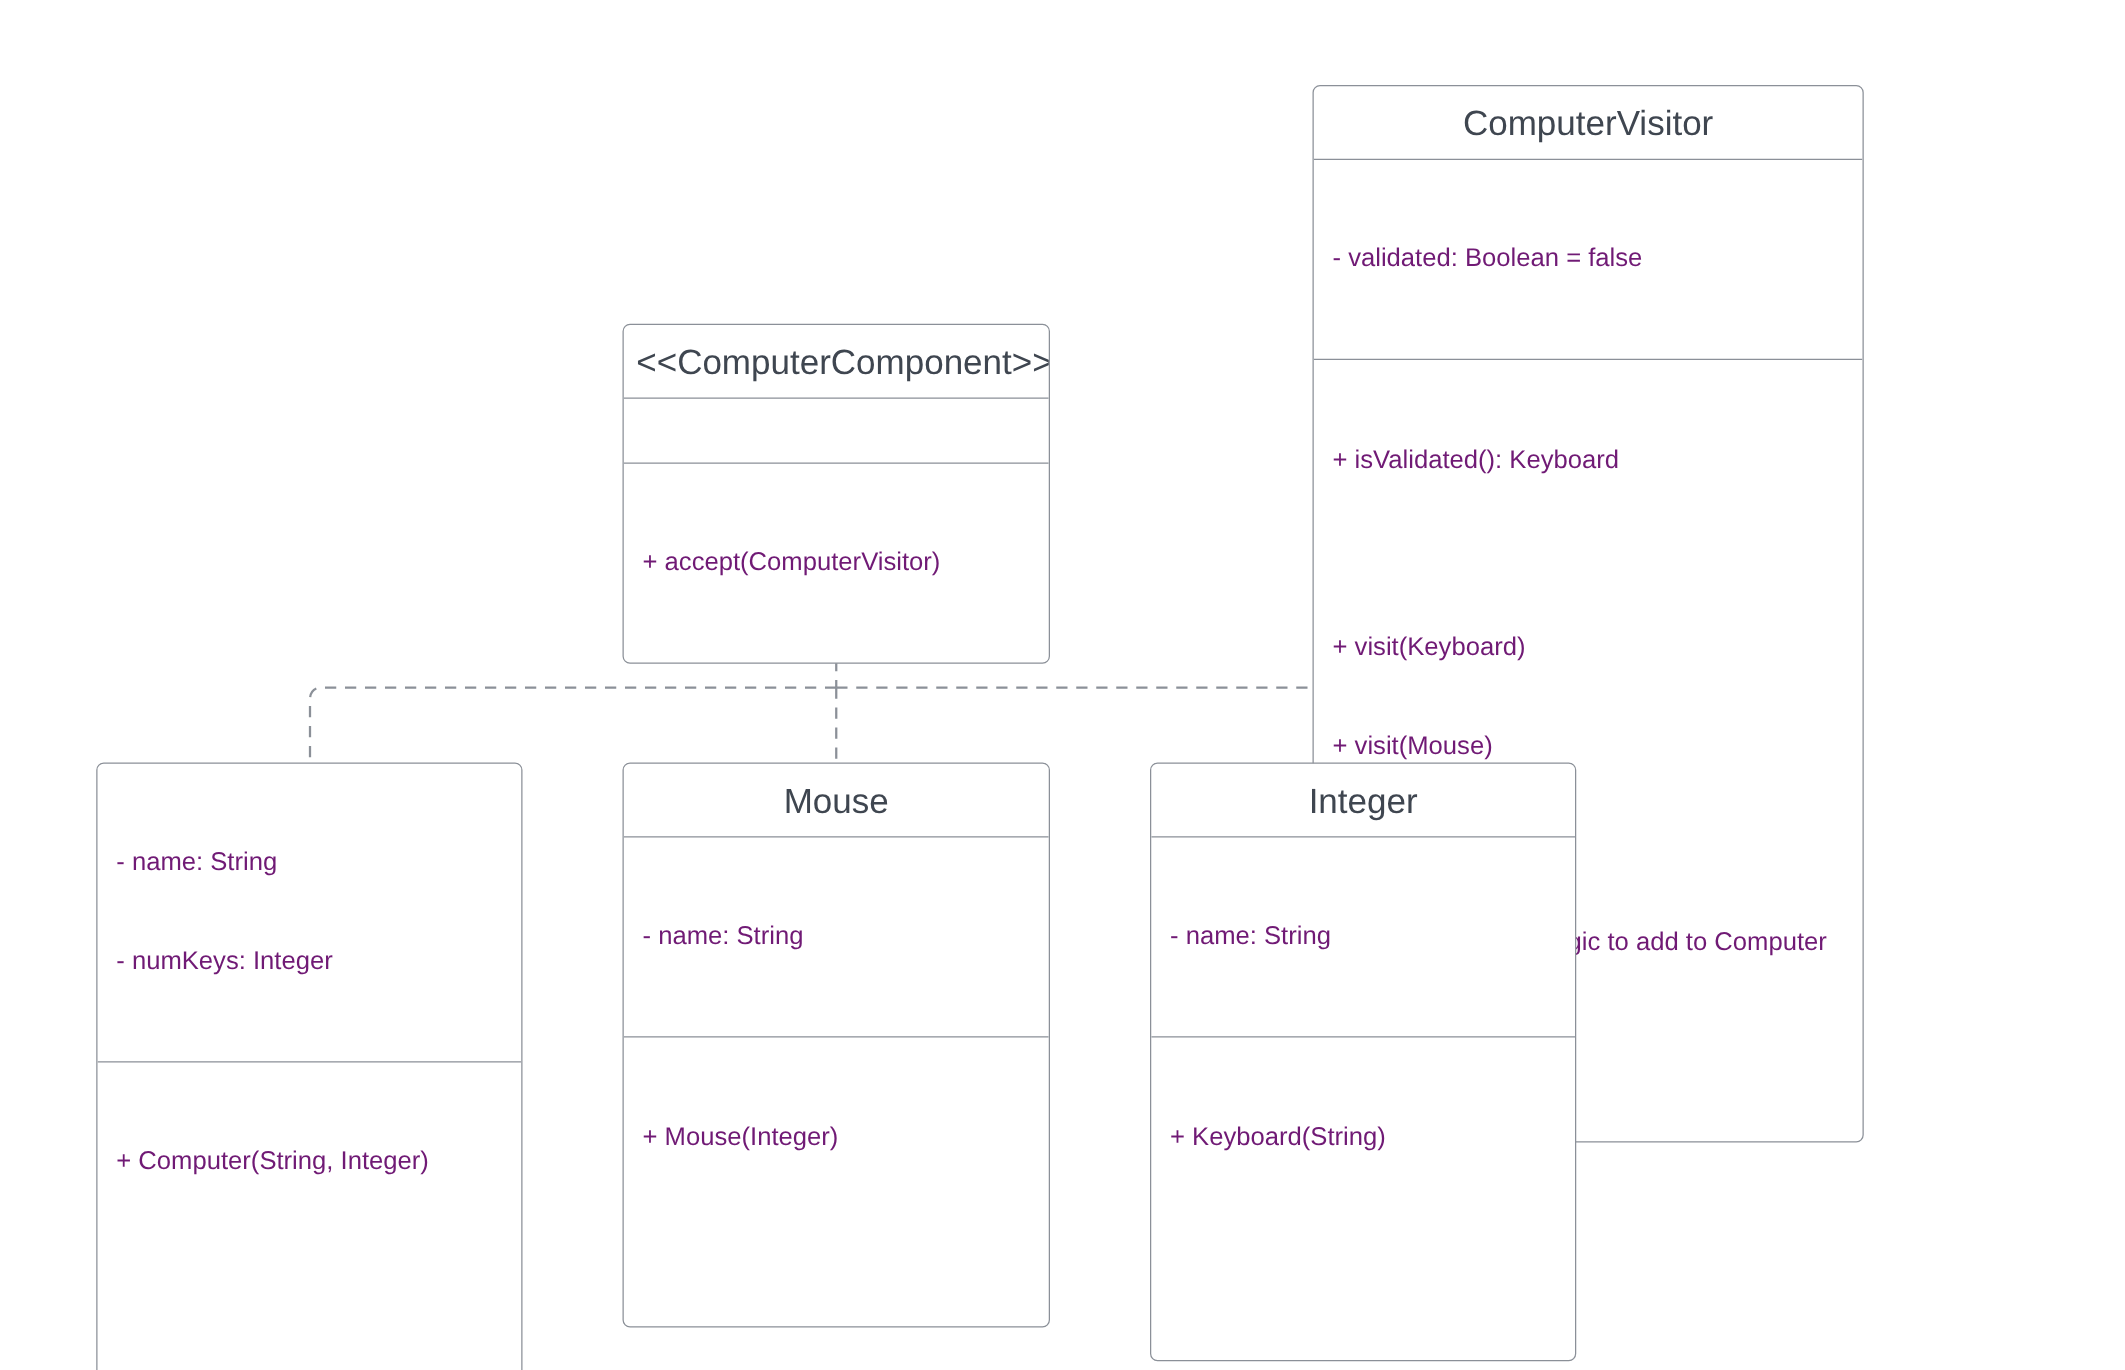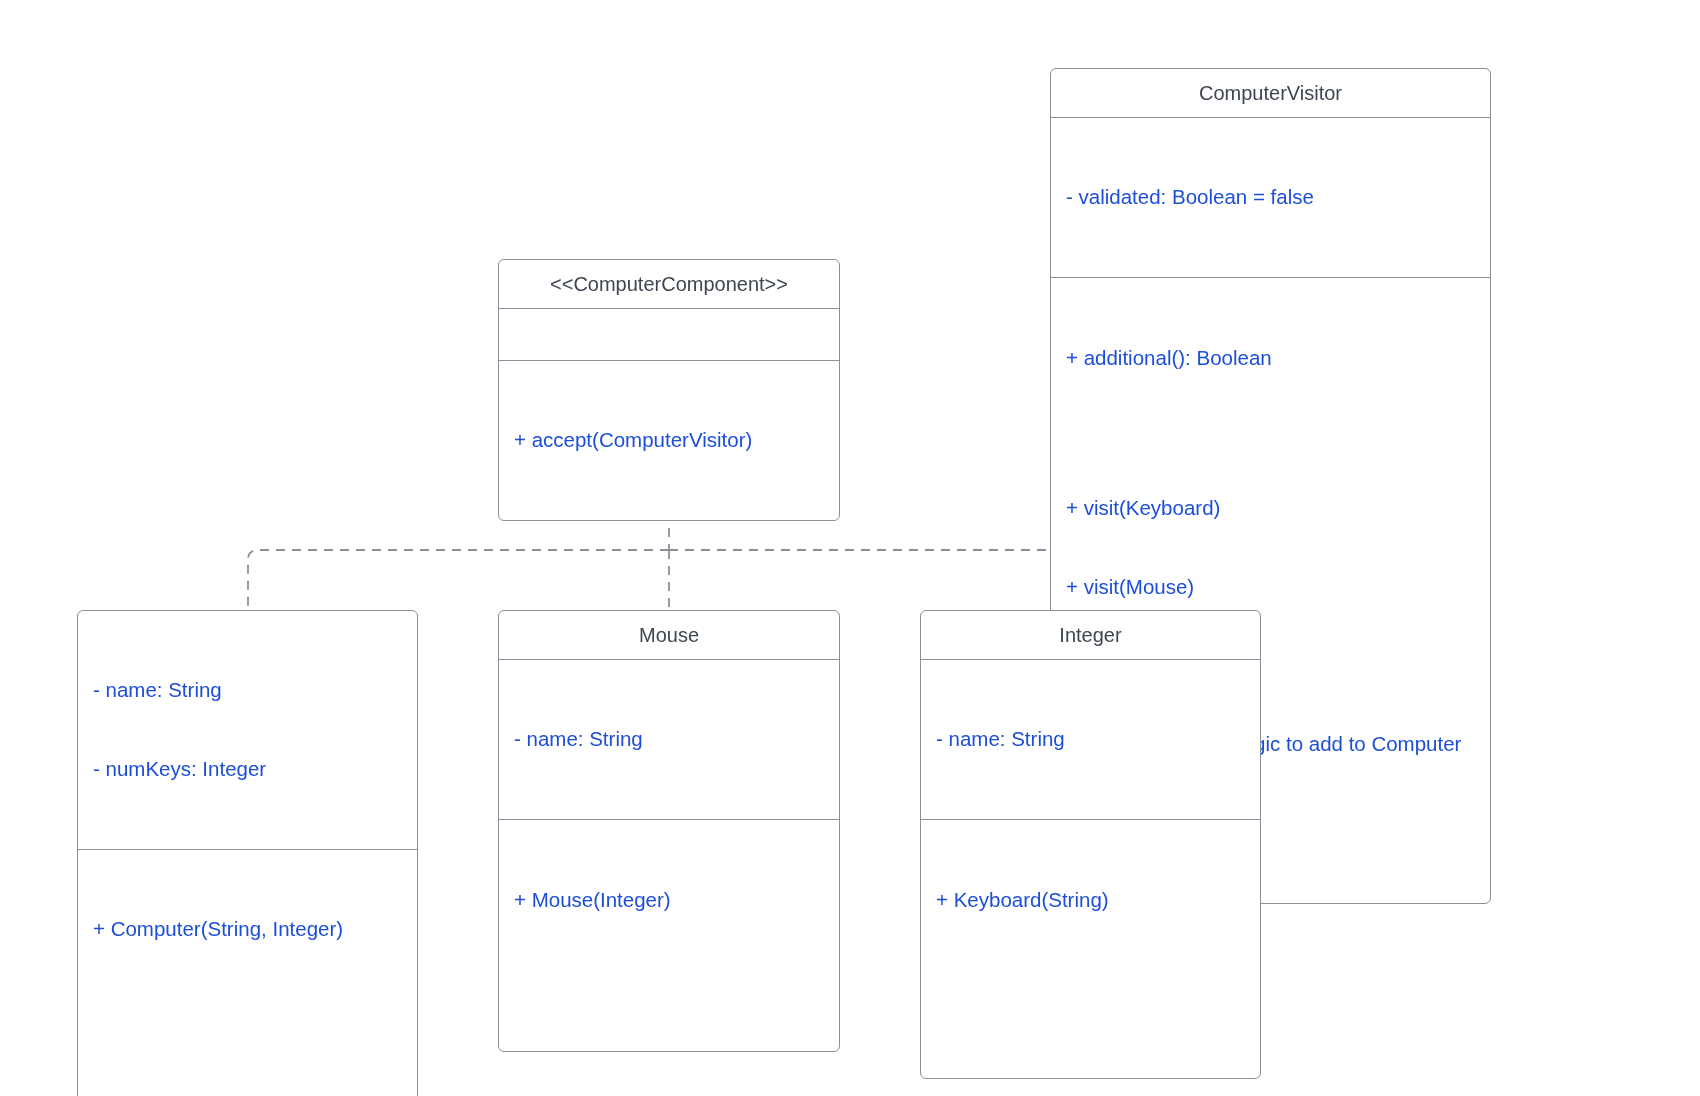--- a/index.html
+++ b/index.html
@@ -41,34 +41,34 @@
     border: 1.6px solid #8b9098;
     border-radius: 6px;
     display: flex;
     flex-direction: column;
     overflow: hidden;
   }
 
   .uml-header {
     box-sizing: border-box;
     text-align: center;
-    font-size: 20px;
+    font-size: 28px;
     line-height: 1.25;
     color: #3f4650;
     padding: 12px 10px 11px 10px;
     border-bottom: 1.6px solid #8b9098;
     white-space: nowrap;
   }
 
   .uml-compartment {
     box-sizing: border-box;
     padding: 14px 16px 14px 15px;
     font-size: 20.5px;
     line-height: 1.28;
-    color: #1d4ed8;
+    color: #701a75;
     border-bottom: 1.6px solid #8b9098;
     white-space: pre;
   }
   .uml-compartment:last-child {
     border-bottom: none;
   }
   .uml-compartment.empty {
     min-height: 52px;
     padding-top: 0;
     padding-bottom: 0;
@@ -115,21 +115,21 @@
 
     <polygon points="669,406 690,433 648,433" fill="#ffffff" stroke="#8b9098" stroke-width="1.8" stroke-linejoin="miter"></polygon>
   </svg>
 
   <div class="uml-class" id="box-computervisitor">
     <div class="uml-header">ComputerVisitor</div>
     <div class="uml-compartment">
       <div class="uml-line">- validated: Boolean = false</div>
     </div>
     <div class="uml-compartment">
-      <div class="uml-line">+ additional(): Boolean</div>
+      <div class="uml-line">+ isValidated(): Keyboard</div>
       <div class="uml-line blank"></div>
       <div class="uml-line">+ visit(Keyboard)</div>
       <div class="uml-line">+ visit(Mouse)</div>
       <div class="uml-line">+ visit(Computer) {</div>
       <div class="uml-line">    // any additional logic to add to Computer</div>
       <div class="uml-line">}</div>
     </div>
   </div>
 
   <div class="uml-class" id="box-computercomponent">

